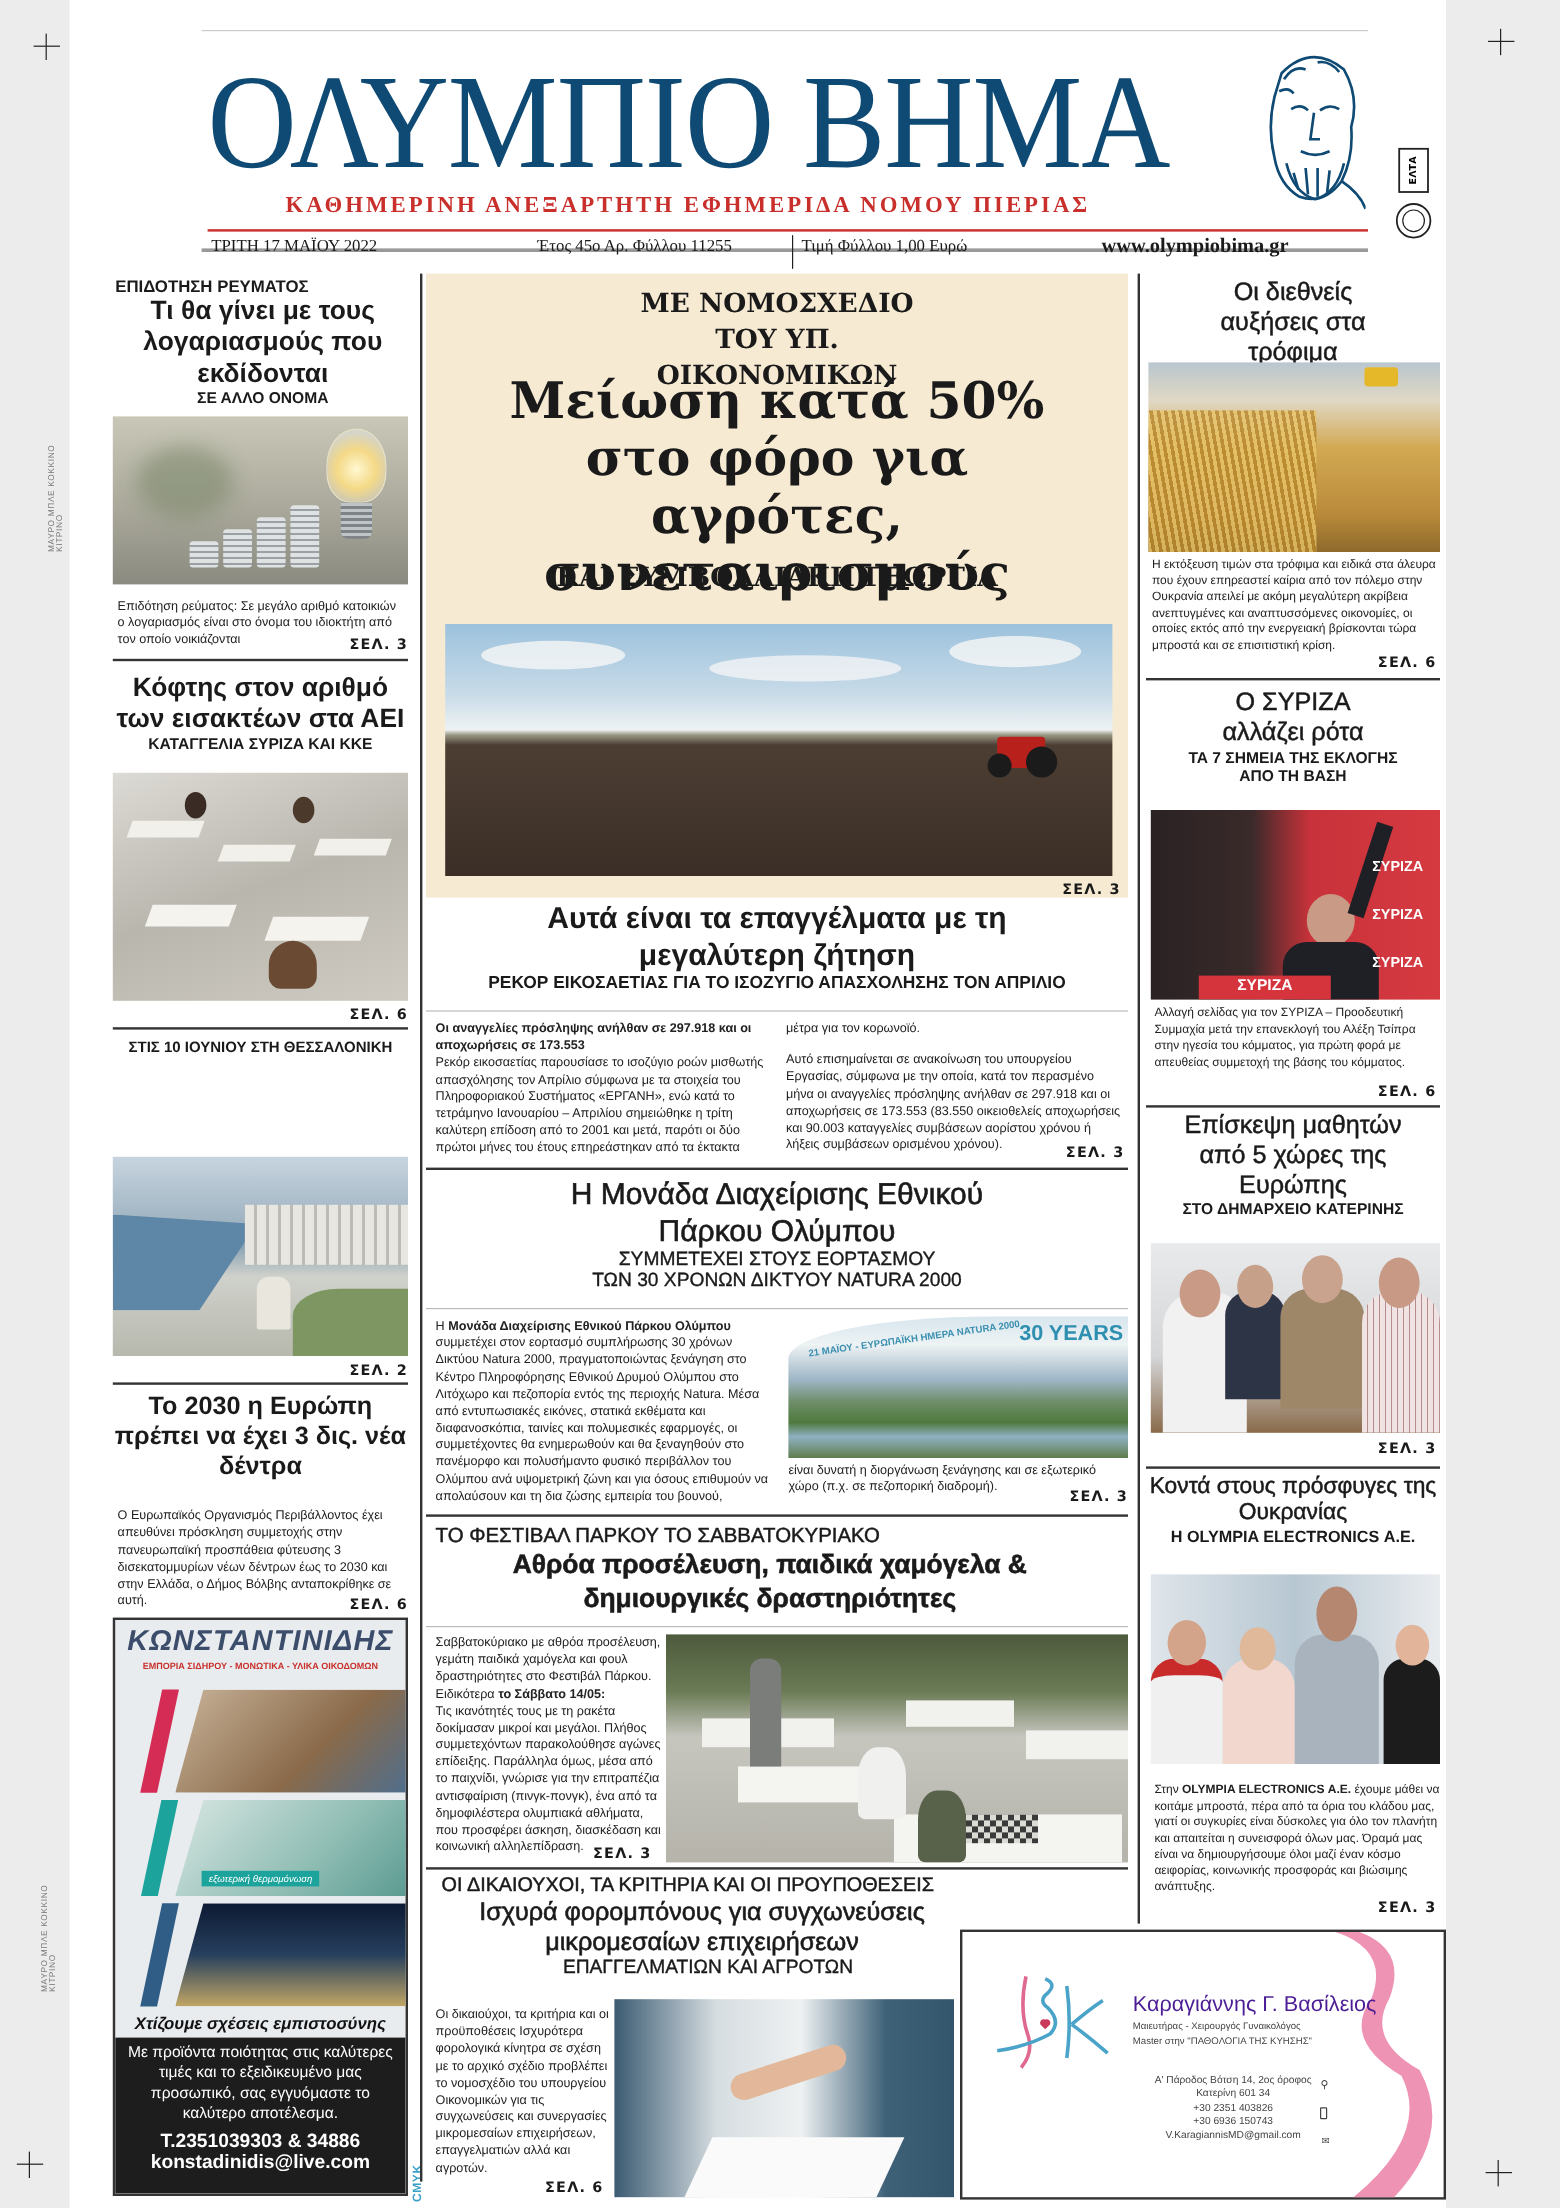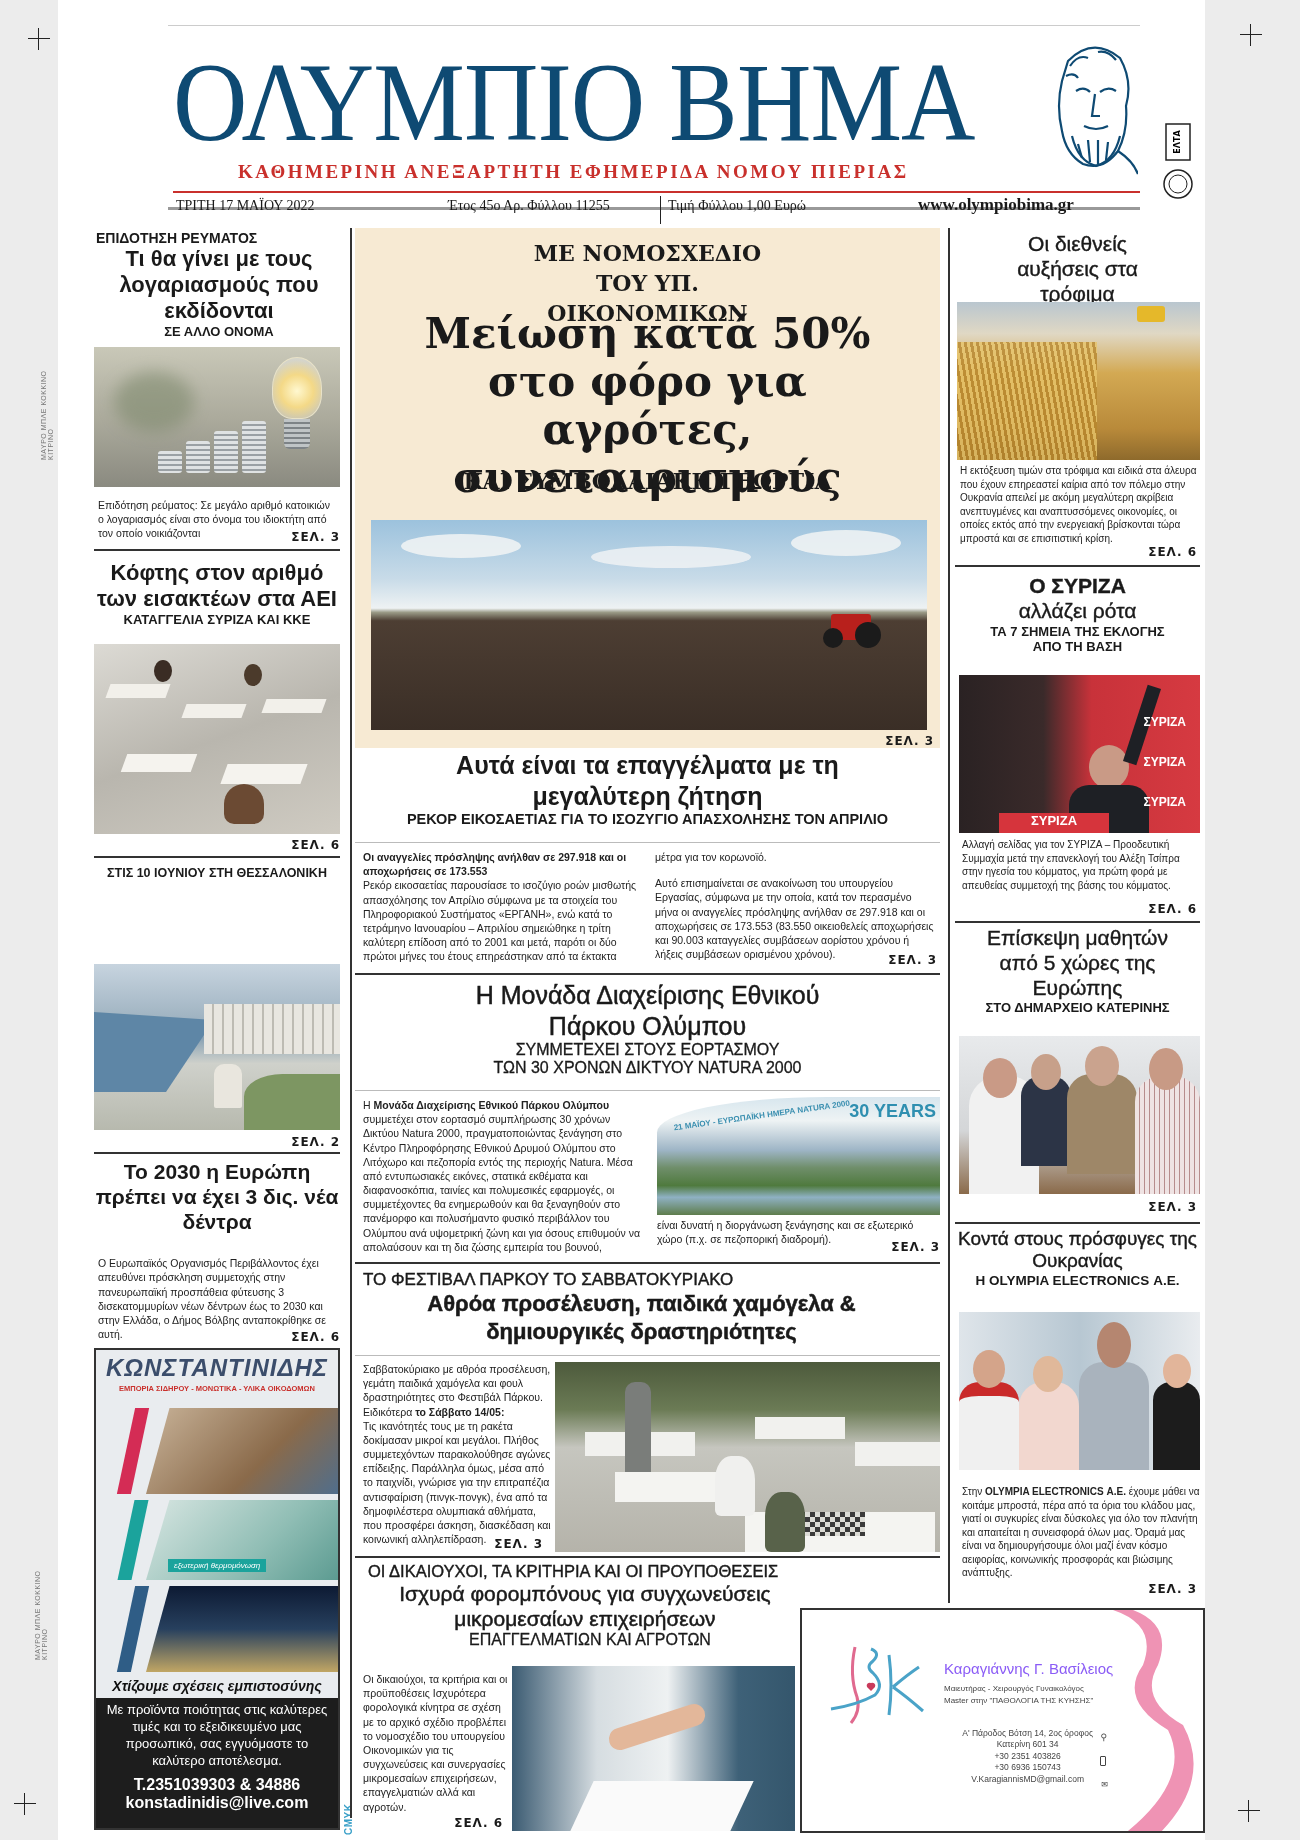--- a/index.html
+++ b/index.html
@@ -245,21 +245,21 @@
 <div class="abs" style="left:800px;top:1608px;width:405px;height:225px;border:2px solid #333;background:#fff;overflow:hidden;">
   <svg style="position:absolute;right:0;top:0;" width="140" height="225" viewBox="0 0 140 225">
     <path d="M50 0 Q95 15 80 55 Q55 90 105 120 Q130 170 60 225 L95 225 Q150 170 120 115 Q75 90 95 55 Q110 15 70 0 Z" fill="#ef93b4"></path>
   </svg>
   <svg style="position:absolute;left:25px;top:35px;" width="100" height="80" viewBox="0 0 100 80">
     <path d="M28 2 Q22 30 30 52 Q34 66 24 78" fill="none" stroke="#e06a8f" stroke-width="3"></path>
     <path d="M4 64 Q30 60 48 50 Q58 40 46 28 Q38 22 46 16 Q54 8 44 4" fill="none" stroke="#4aa3c8" stroke-width="3"></path>
     <path d="M62 10 Q66 40 62 70 M66 42 Q80 30 92 22 M66 42 Q80 52 96 66" fill="none" stroke="#4aa3c8" stroke-width="3"></path>
     <path d="M40 42 l4 -4 a3 3 0 0 1 4 4 l-4 4 l-4 -4 a3 3 0 0 1 4 -4" fill="#c93a5a"></path>
   </svg>
-  <div style="position:absolute;left:142px;top:50px;font-size:15px;color:#8b5cf6;">Καραγιάννης Γ. Βασίλειος</div>
+  <div style="position:absolute;left:142px;top:50px;font-size:18px;color:#4c1d95;">Καραγιάννης Γ. Βασίλειος</div>
   <div style="position:absolute;left:142px;top:74px;font-size:8px;color:#444;">Μαιευτήρας - Χειρουργός Γυναικολόγος</div>
   <div style="position:absolute;left:142px;top:86px;font-size:8px;color:#444;">Master στην "ΠΑΘΟΛΟΓΙΑ ΤΗΣ ΚΥΗΣΗΣ"</div>
   <div style="position:absolute;right:110px;top:118px;font-size:8.5px;color:#444;text-align:center;line-height:1.35;">
     <div>Α' Πάροδος Βότση 14, 2ος όροφος</div>
     <div>Κατερίνη 601 34</div>
     <div>+30 2351 403826</div>
     <div>+30 6936 150743</div>
     <div>V.KaragiannisMD@gmail.com</div>
   </div>
   <div style="position:absolute;right:96px;top:122px;font-size:9px;color:#444;">⚲</div>
@@ -272,21 +272,21 @@
 </div>
 <div class="img" style="left:957px;top:302px;width:243px;height:158px;background:linear-gradient(180deg,#b9c6cf 0%,#e0d8c4 20%,#d3a953 45%,#b98a3a 80%,#8e6a2c 100%);">
   <div style="position:absolute;left:180px;top:4px;width:28px;height:16px;background:#e5b82a;border-radius:3px;"></div>
   <div style="position:absolute;left:0;top:40px;width:140px;height:118px;background:repeating-linear-gradient(80deg,#e7c46a 0 3px,#b7862c 3px 6px);opacity:0.8;"></div>
 </div>
 <div class="col body" style="left:960px;top:464px;width:240px;font-size:10px;">Η εκτόξευση τιμών στα τρόφιμα και ειδικά στα άλευρα που έχουν επηρεαστεί καίρια από τον πόλεμο στην Ουκρανία απειλεί με ακόμη μεγαλύτερη ακρίβεια ανεπτυγμένες και αναπτυσσόμενες οικονομίες, οι οποίες εκτός από την ενεργειακή βρίσκονται τώρα μπροστά και σε επισιτιστική κρίση.</div>
 <div class="col page-ref" style="left:957px;top:545px;width:240px;">ΣΕΛ. 6</div>
 <div class="hline" style="left:955px;top:565px;width:245px;"></div>
 
 <div class="col" style="left:955px;top:574px;width:245px;">
-  <div class="hd" style="font-size:21px;font-weight:bold;-webkit-text-stroke:0.4px #1a1a1a;">Ο ΣΥΡΙΖΑ</div>
+  <div class="hd" style="font-size:21px;font-weight:normal;-webkit-text-stroke:0.4px #1a1a1a;">Ο ΣΥΡΙΖΑ</div>
   <div class="hd" style="font-size:21px;font-weight:normal;-webkit-text-stroke:0.4px #1a1a1a;">αλλάζει ρότα</div>
   <div class="sub" style="font-size:13px;padding:0 30px;">ΤΑ 7 ΣΗΜΕΙΑ ΤΗΣ ΕΚΛΟΓΗΣ ΑΠΟ ΤΗ ΒΑΣΗ</div>
 </div>
 <div class="img" style="left:959px;top:675px;width:241px;height:158px;background:linear-gradient(90deg,#2a2223 0%,#3a2a2a 35%,#c8323a 55%,#d63a41 100%);">
   <div style="position:absolute;left:130px;top:70px;width:40px;height:44px;border-radius:50%;background:#c99a86;"></div>
   <div style="position:absolute;left:110px;top:110px;width:80px;height:60px;background:#1e2025;border-radius:20px 20px 0 0;"></div>
   <div style="position:absolute;left:176px;top:10px;width:14px;height:80px;background:#1e2025;transform:rotate(18deg);"></div>
   <div style="position:absolute;right:14px;top:40px;color:#fff;font-weight:bold;font-size:12px;">ΣΥΡΙΖΑ</div>
   <div style="position:absolute;right:14px;top:80px;color:#fff;font-weight:bold;font-size:12px;">ΣΥΡΙΖΑ</div>
   <div style="position:absolute;right:14px;top:120px;color:#fff;font-weight:bold;font-size:12px;">ΣΥΡΙΖΑ</div>

